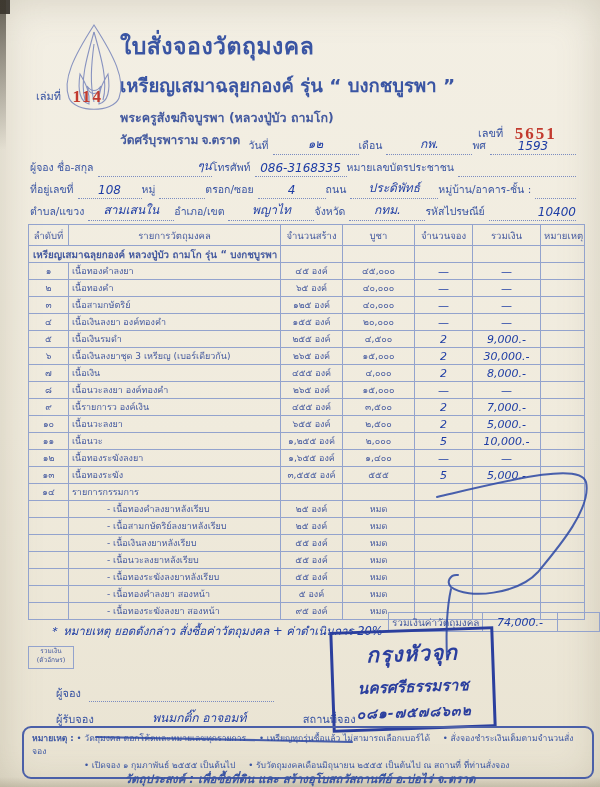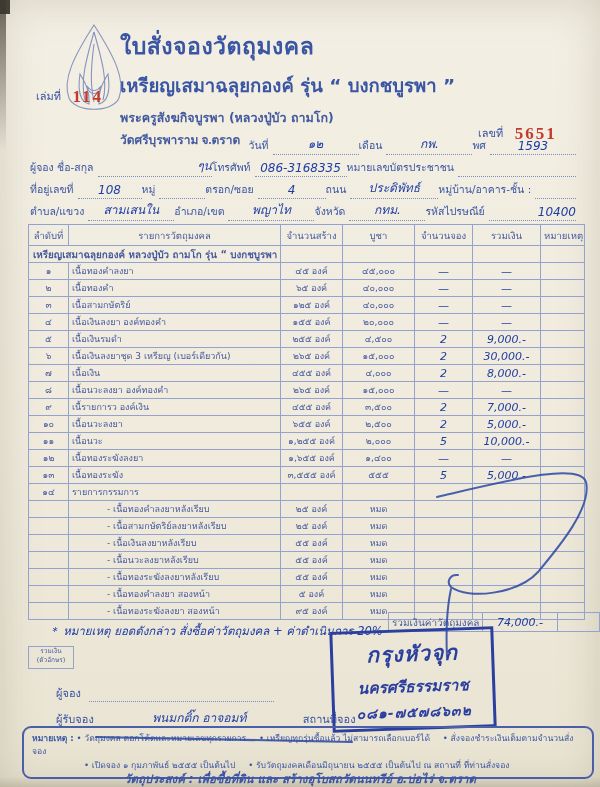--- a/index.html
+++ b/index.html
@@ -425,21 +425,21 @@
       <span class="bullet-item">วัตถุมงคล ตอกโค้ดและหมายเลขทุกรายการ</span>
       <span class="bullet-item">เหรียญทุกรุ่นซื้อแล้ว ไม่สามารถเลือกเบอร์ได้</span>
       <span class="bullet-item">สั่งจองชำระเงินเต็มตามจำนวนสั่งจอง</span>
     </div>
     <div class="notes-line2">
       <span class="bullet-item">เปิดจอง ๑ กุมภาพันธ์ ๒๕๕๕ เป็นต้นไป</span>
       <span class="bullet-item">รับวัตถุมงคลเดือนมิถุนายน ๒๕๕๕ เป็นต้นไป ณ สถานที่ ที่ท่านสั่งจอง</span>
     </div>
   </div>
 
-  <div class="purpose">วัตถุประสงค์ : เพื่อซื้อที่ดิน และ สร้างอุโบสถวัดนนทรีย์ อ.บ่อไร่ จ.ตราด</div>
+  <div class="purpose">วัตถุประสงค์ : เพื่อซื้อที่ดิน และ สร้างอุโบสถวัสถานทีย์ อ.บ่อไร่ จ.ตราด</div>
 
   <svg class="pen" width="600" height="787" viewBox="0 0 600 787">
     <g fill="none" stroke="#2a46a3" stroke-width="2" stroke-linecap="round" opacity="0.85">
       <path d="M437 497 C510 480 580 462 586 482 C592 508 558 548 538 572 C518 594 468 600 451 587 C446 582 450 574 458 575"></path>
       <path d="M451 589 C446 612 446 635 447 657"></path>
       <path d="M96 737 L352 742"></path>
     </g>
   </svg>
 </div>
 

